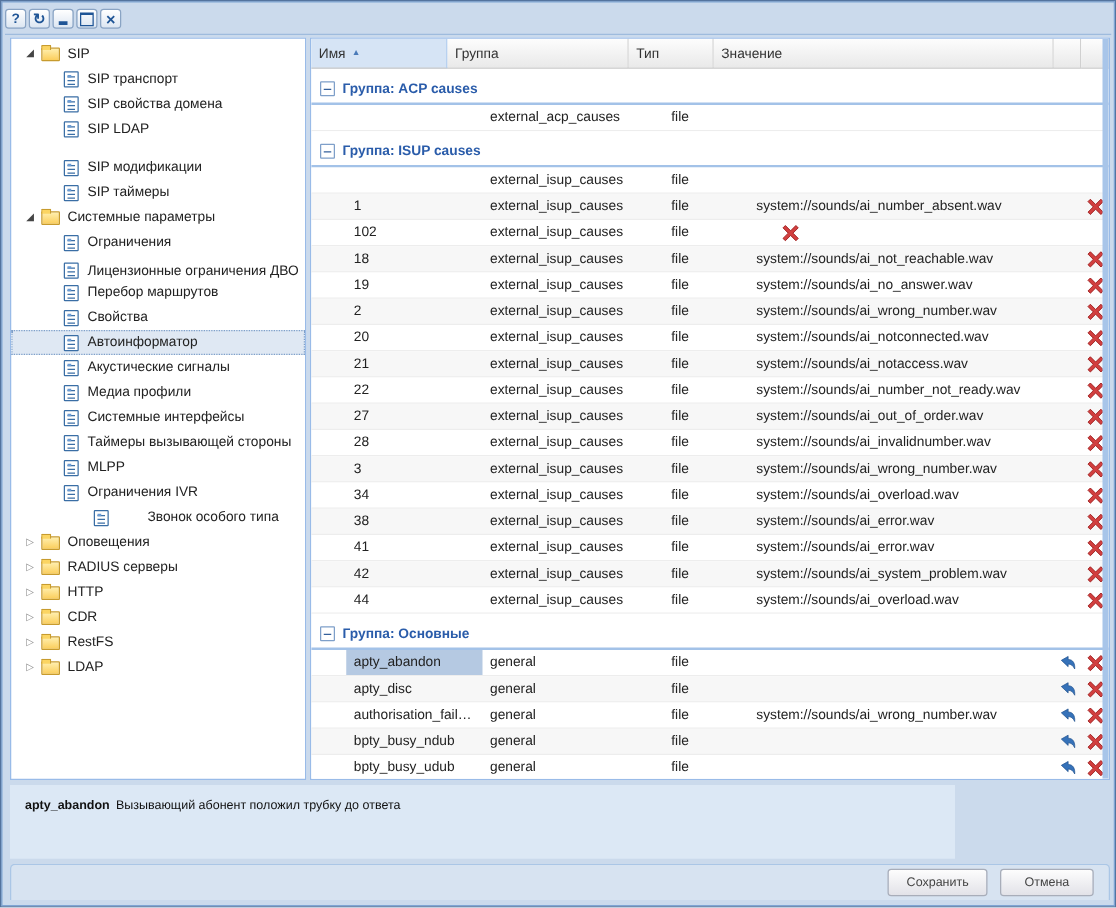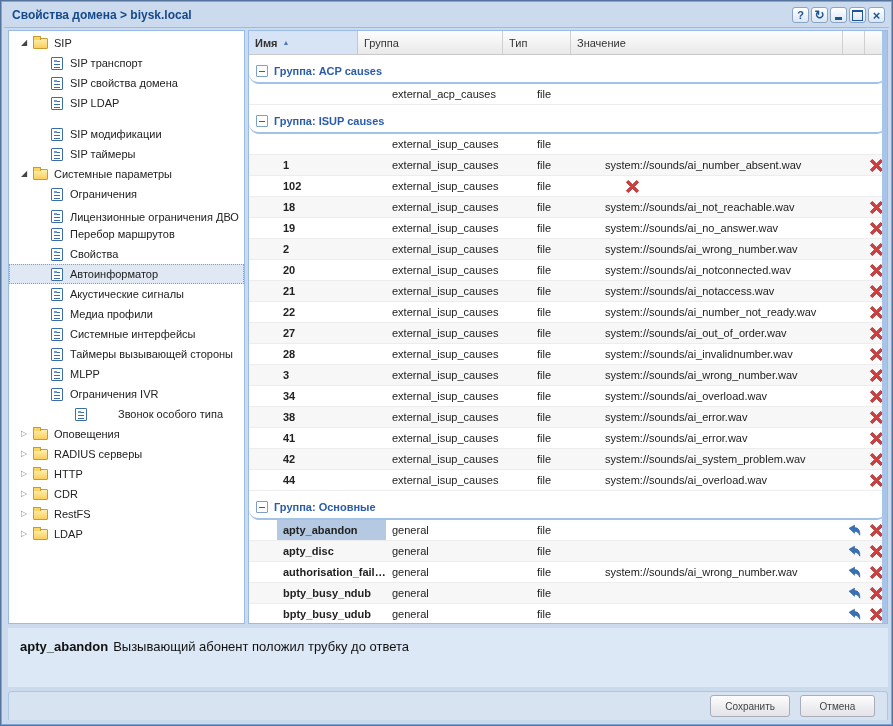--- a/index.html
+++ b/index.html
@@ -83,30 +83,30 @@
   }
   .grid-header { display:flex; height:24px; }
   .hcell {
     background:linear-gradient(#fdfdfd,#e9e9e9);
     border-right:1px solid #d0d0d0; border-bottom:1px solid #c9c9c9;
     font-size:11px; color:#333; display:flex; align-items:center; padding:0 6px;
     white-space:nowrap; overflow:hidden; cursor:default;
   }
   .hcell.sorted { background:#d6e4f5; border-right:1px solid #aecbee; }
   .sort-arrow { font-size:7px; color:#4a7ab8; margin-left:5px; }
-  .c0 { width:109px; flex:0 0 109px;font-weight:bold; }
+  .c0 { width:109px; flex:0 0 109px; }
   .c1 { width:145px; flex:0 0 145px; }
   .c2 { width:68px;  flex:0 0 68px; }
   .c3 { flex:1; }
   .c4 { width:22px; flex:0 0 22px; }
   .c5 { width:22px; flex:0 0 22px; }
 
   .group-row {
     height:29px; background:#fff; border-bottom:2px solid #a3c2e8;
-    display:flex; align-items:flex-end; padding:0 0 5px 7px;border-radius:10px;
+    display:flex; align-items:flex-end; padding:0 0 5px 7px;
   }
   .group-collapse {
     width:12px; height:12px; border:1px solid #7e9fc9; background:#fff; position:relative;
     margin-right:6px; border-radius:1px;
   }
   .group-collapse::before {
     content:""; position:absolute; left:2px; right:2px; top:5px; height:1px; background:#35609c;
   }
   .group-label { font-size:11px; font-weight:bold; color:#2a5caa; white-space:nowrap; }
 
@@ -115,22 +115,22 @@
   .cell {
     font-size:11px; color:#222; padding:0 6px; display:flex; align-items:center;
     white-space:nowrap; overflow:hidden;
   }
   .cell.c0.selected { background:#b5c9e2; }
   .cell-icon { display:flex; align-items:center; justify-content:center; padding:0; }
   .cell-icon svg { width:15px; height:15px; display:block; cursor:pointer; }
 
   
   .desc-panel {
-    position:absolute; left:7px; top:627px; width:880px; height:59px;
-    background:#dce8f5; padding:11px 12px; font-size:13px; color:#111;
+    position:absolute; left:7px; top:627px; width:756px; height:59px;
+    background:#dce8f5; padding:11px 12px; font-size:10px; color:#111;
   }
   .desc-name { font-weight:bold; }
   .desc-text { margin-left:5px; }
 
   
   .footer {
     position:absolute; left:7px; top:690px; width:880px; height:29px;
     background:#d7e3f1; border:1px solid #aac6e6; border-bottom:none;
     border-radius:4px 4px 0 0;
     display:flex; align-items:center; justify-content:flex-end; gap:10px; padding:0 12px;
@@ -142,21 +142,20 @@
     color:#444; font-size:10px; font-family:"Liberation Sans", sans-serif;
     cursor:pointer;
   }
 </style>
 </head>
 <body>
 
 <div id="window">
 
   <div class="titlebar">
-    <div class="title-text">Свойства домена &gt; biysk.local</div>
     <div class="win-controls">
         <div class="win-btn">
           <span class="glyph glyph-help">?</span>
         </div>
         <div class="win-btn">
           <span class="glyph glyph-refresh">↻</span>
         </div>
         <div class="win-btn">
           <span class="glyph glyph-minimize"></span>
         </div>

